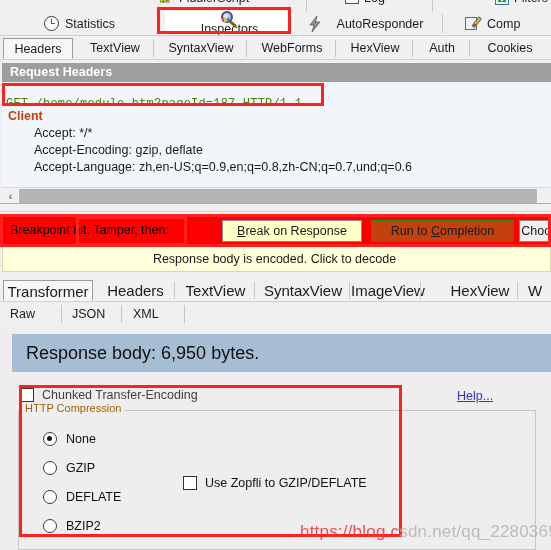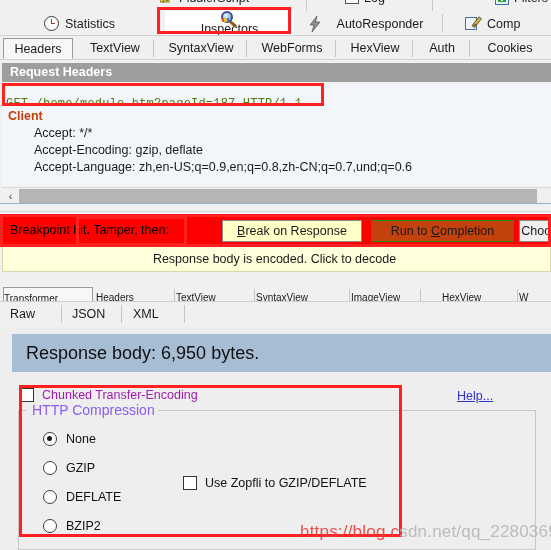--- a/index.html
+++ b/index.html
@@ -200,22 +200,22 @@
   
   .resptabs {
     position: absolute; left: 0; top: 279px; width: 551px; height: 23px;
     background: #f0f0f0;
   }
   .resptabs::after {
     content: ""; position: absolute; left: 0; bottom: 0; width: 551px; height: 1px;
     background: #d0d0d0;
   }
   .rtab {
-    position: absolute; top: 8px; height: 21px; line-height: 21px;
-    text-align: left; font-size: 10px; color: #1b1b1b; white-space: nowrap;
+    position: absolute; top: 1px; height: 21px; line-height: 21px;
+    text-align: center; font-size: 15px; color: #1b1b1b; white-space: nowrap;
   }
   .rtab.active {
     background: #f7f7f7; border: 1px solid #9a9a9a; border-bottom-color: #f7f7f7;
   }
   .rtab .vsep {
     position: absolute; right: 0; top: 2px; width: 1px; height: 17px; background: #c6c6c6;
   }
   .fmttabs {
     position: absolute; left: 0; top: 302px; width: 551px; height: 24px;
     background: #f0f0f0;
@@ -234,41 +234,41 @@
     background: #eeeeee;
   }
   .resp-title {
     position: absolute; left: 12px; top: 8px; width: 539px; height: 38px;
     background: #a6bdd4; color: #111; font-size: 18px; line-height: 38px;
     padding-left: 14px;
   }
   .chk-row {
     position: absolute; left: 20px; top: 62px;
     display: flex; align-items: center; gap: 8px;
-    font-size: 12.5px; color: #a21caf;
+    font-size: 12.5px; color: #404040;
   }
   .cbox {
     width: 14px; height: 14px; background: #fff; border: 1.6px solid #333;
   }
   .help-link {
     position: absolute; left: 457px; top: 63px; font-size: 12.5px;
     color: #3333cc;
   }
   .groupbox {
     position: absolute; left: 18px; top: 84px; width: 518px; height: 140px;
     border: 1px solid #c8c8c8; border-top: none;
   }
   .groupbox .gb-top-l {
     position: absolute; left: -1px; top: 0; width: 8px; height: 1px; background: #c8c8c8;
   }
   .groupbox .gb-top-r {
     position: absolute; left: 105px; top: 0; right: -1px; height: 1px; background: #c8c8c8;
   }
   .gb-title {
-    position: absolute; left: 10px; top: -8px; font-size: 14px; color: #8b5cf6;
+    position: absolute; left: 3px; top: -8px; font-size: 11px; color: #a16207;
     background: #eeeeee; padding: 0 3px;
   }
   .radio-row {
     position: absolute; display: flex; align-items: flex-end; gap: 9px;
     font-size: 12.5px; color: #111;
   }
   .rdo {
     position: relative; width: 14px; height: 14px; border: 1.7px solid #3a3a3a;
     border-radius: 50%; background: #fff;
   }

